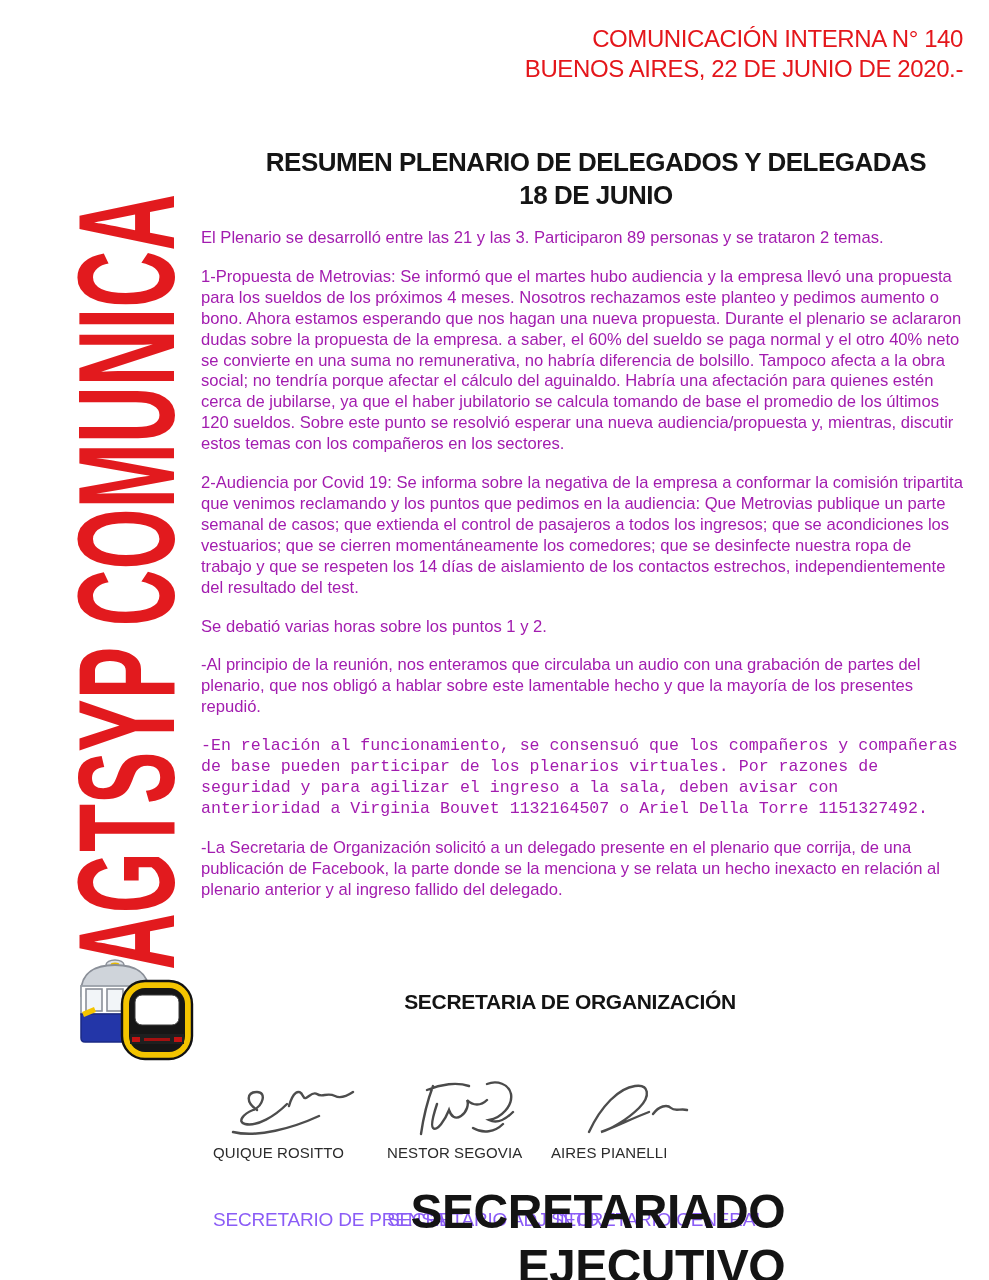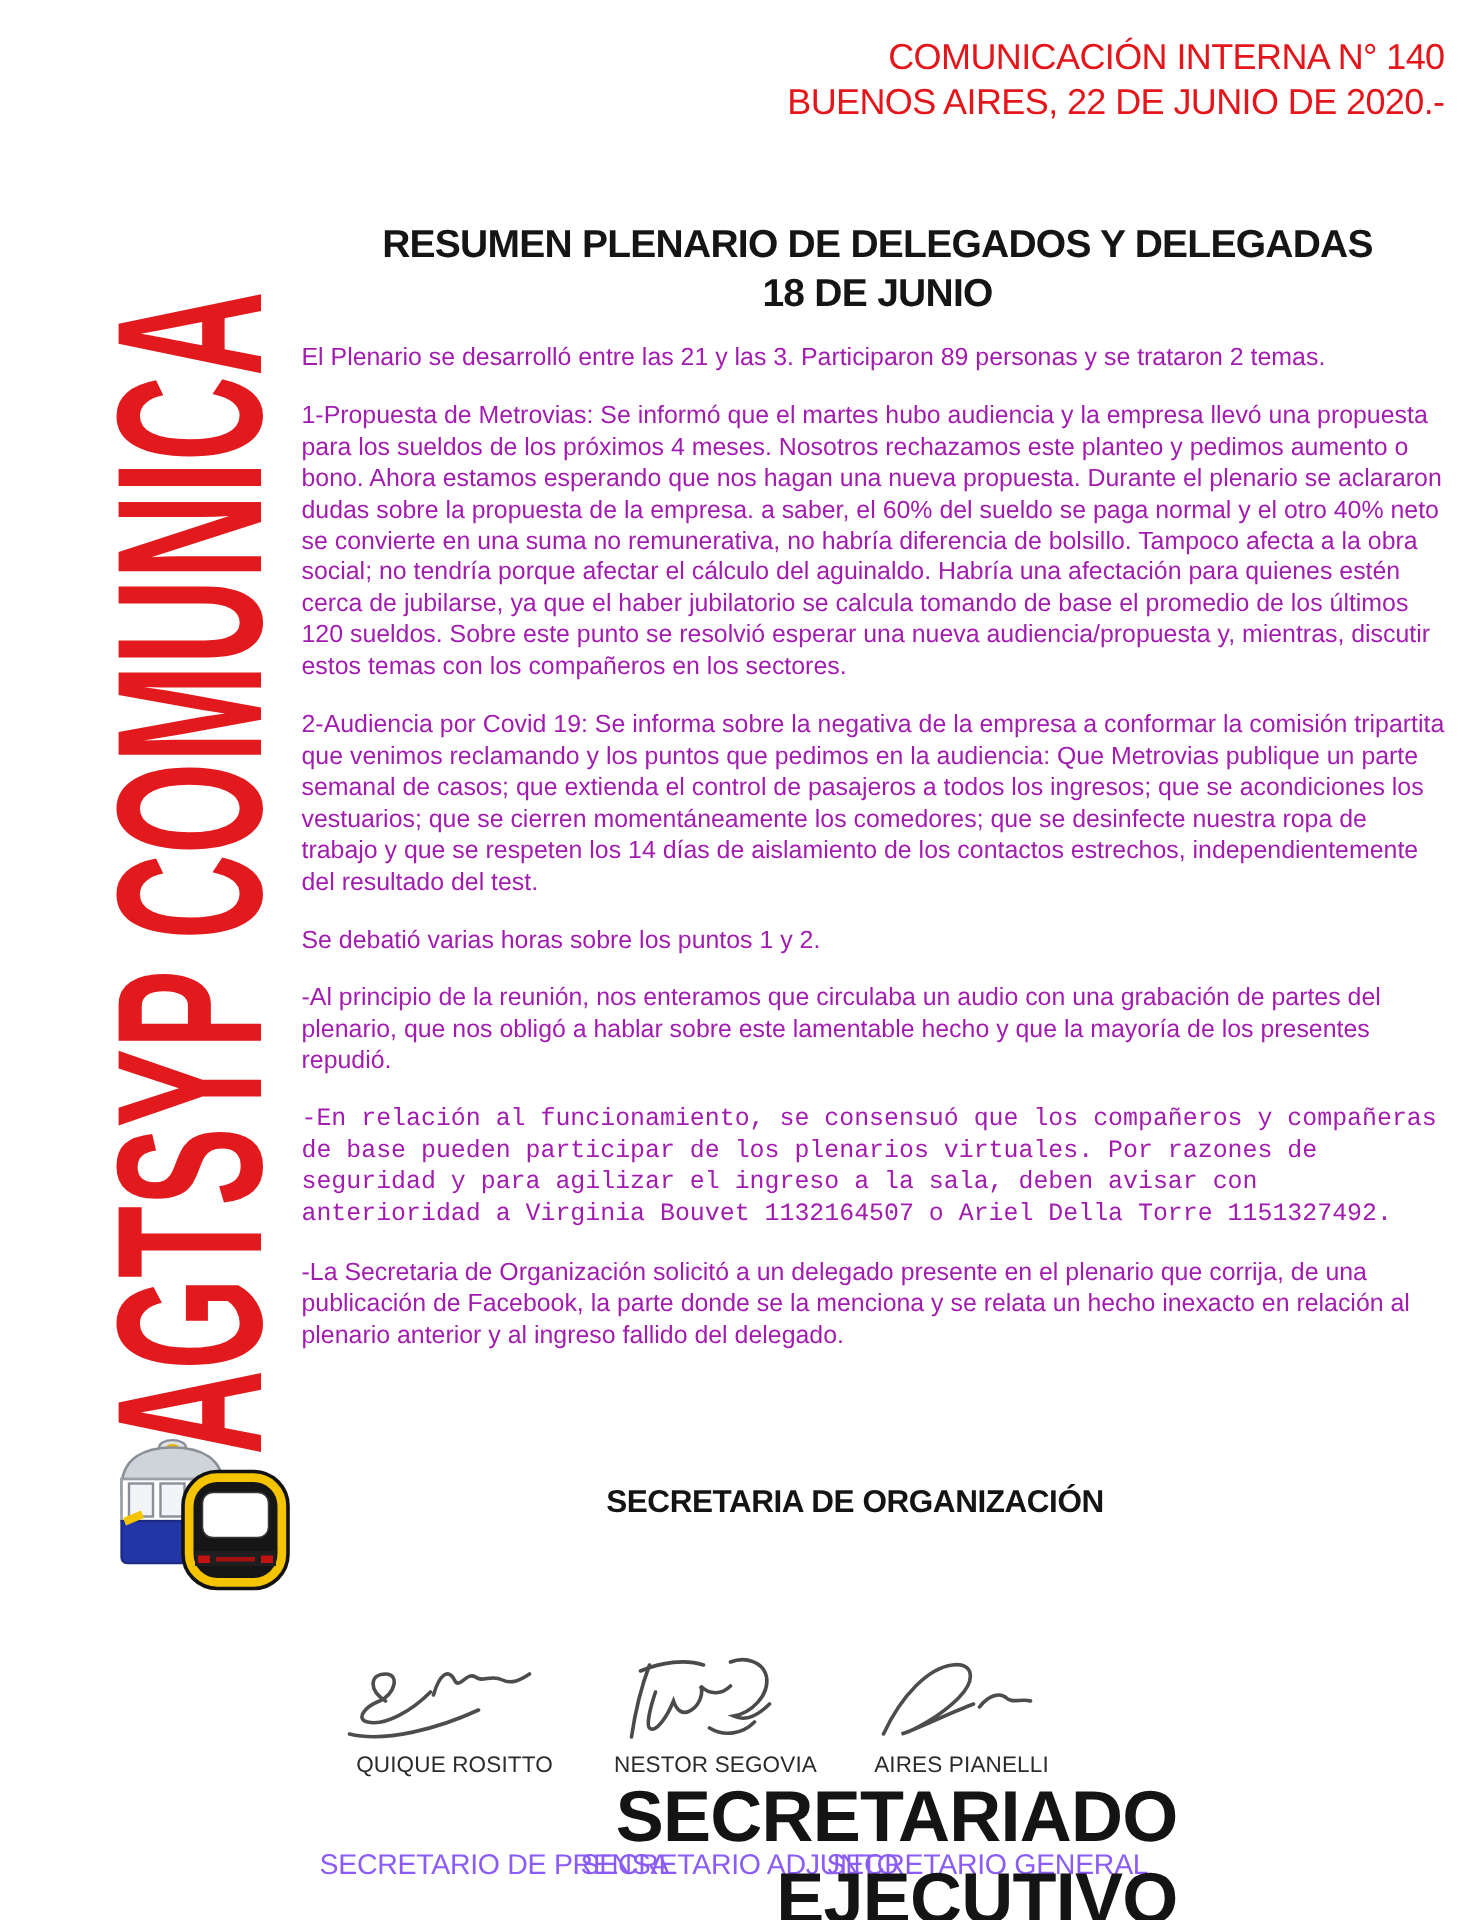--- a/index.html
+++ b/index.html
@@ -7,42 +7,42 @@
        font-family:"Liberation Sans",sans-serif;color:#1e1e1e;
        -webkit-font-smoothing:antialiased;}
   .abs{position:absolute;}
 
   
   .red-header{right:26px;top:24px;width:560px;text-align:right;
               font-weight:normal;font-size:24px;line-height:30px;color:#e4161b;
               letter-spacing:-0.4px;}
 
   
-  .doc-title{left:200px;top:146px;width:770px;text-align:center;
+  .doc-title{left:211px;top:146px;width:770px;text-align:center;
              font-weight:bold;font-size:26px;line-height:33px;color:#151515;
              letter-spacing:-0.5px;}
 
   
   .body-copy{left:201px;top:228px;width:764px;font-size:16.6px;
              line-height:20.9px;color:#a21caf;}
   .body-copy p{margin:0 0 18px 0;}
   .body-copy p.gap-big{margin-top:6px;font-family:Liberation Mono, monospace;}
 
   
   .banner-svg{left:66px;top:186px;width:122px;height:786px;}
 
   
   .logo-svg{left:70px;top:954px;width:128px;height:112px;}
 
   
   .org-heading{left:230px;top:990px;width:680px;text-align:center;
                font-weight:bold;font-size:21px;color:#141414;letter-spacing:-0.3px;}
 
   
-  .sig-col{top:1100px;width:180px;text-align:center;}
+  .sig-col{top:1076px;width:180px;text-align:left;}
   .sig-col .scribble{width:160px;height:66px;display:block;margin:0 auto;}
   .sig-name{font-size:15px;line-height:21px;color:#2b2b2b;letter-spacing:0.1px;
             white-space:nowrap;}
   .sig-role{font-size:19px;line-height:20px;color:#8b5cf6;letter-spacing:-0.2px;
             white-space:nowrap;margin-top:47px;}
 
   
   .exec-heading{left:195px;top:1184px;width:590px;text-align:right;
                 font-weight:bold;font-size:48px;color:#141414;letter-spacing:-0.5px;}
 

